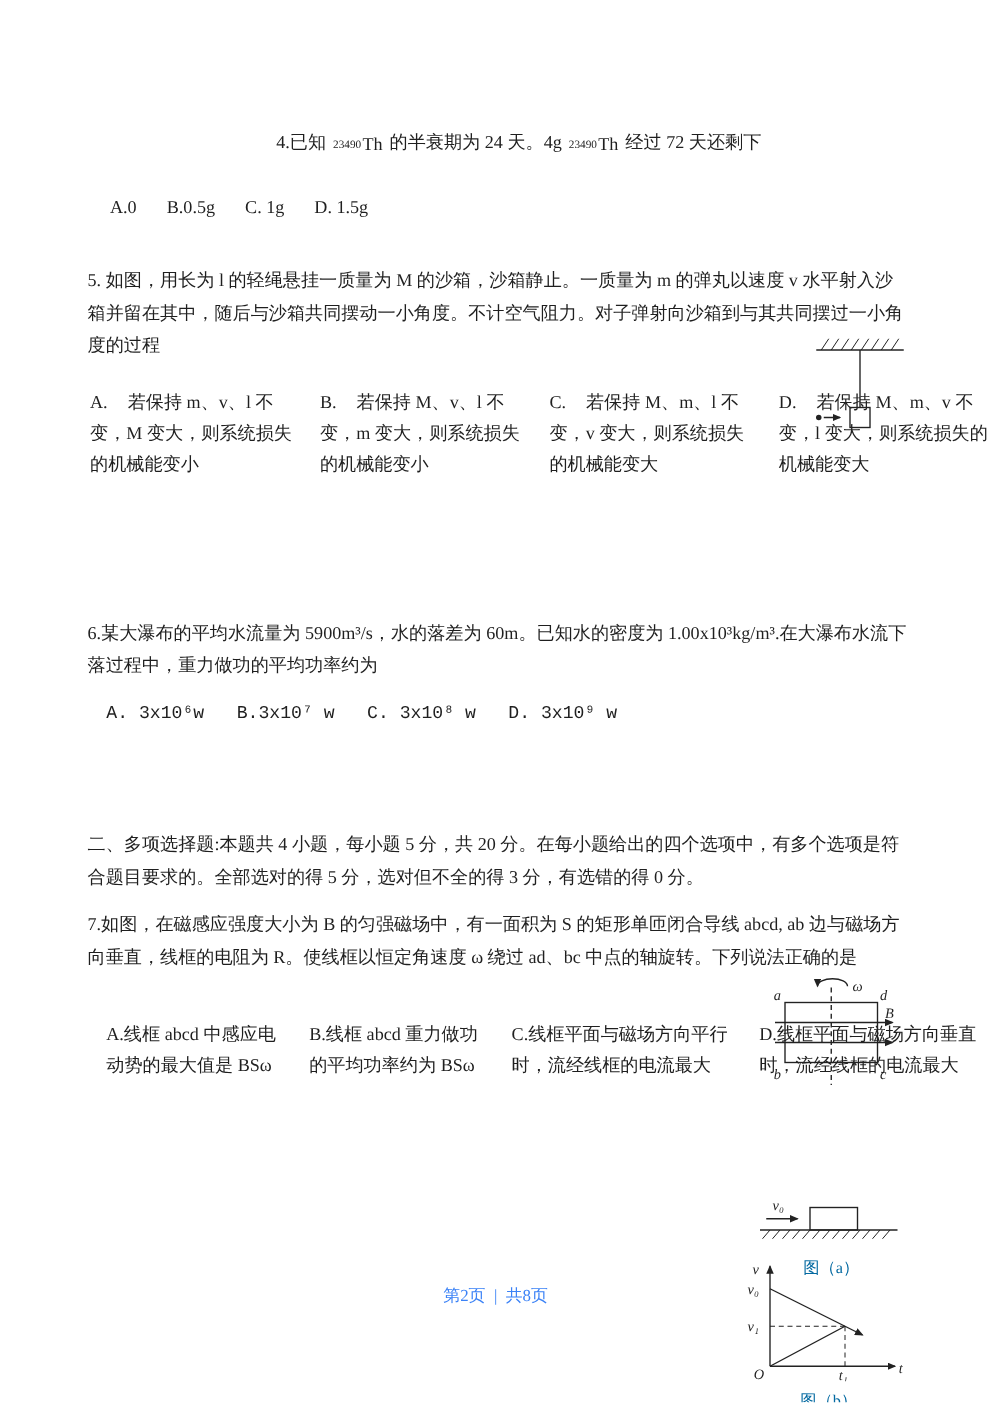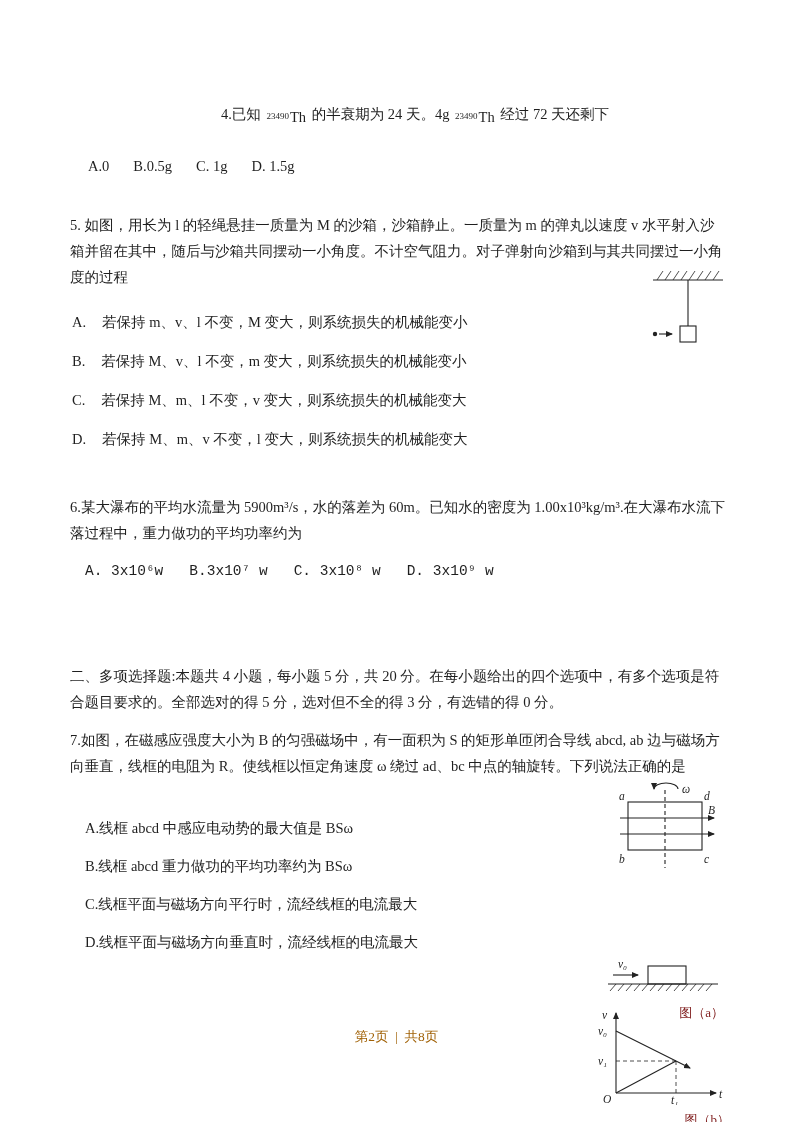--- a/index.html
+++ b/index.html
@@ -5,28 +5,28 @@
   * { margin:0; padding:0; box-sizing:border-box; }
   html,body { background:#ffffff; }
   .page {
     position:relative; width:793px; height:1122px; background:#fff;
     font-family:"Liberation Serif", serif; color:#1f1f1f; font-size:14.5px;
     overflow:hidden;
   }
   .abs { position:absolute; }
   .q-text { line-height:26px; }
   .opt-row { display:flex; line-height:22px; }
-  .opt-col { display:flex; flex-direction:column; }
+  .opt-col { display:flex; flex-direction:row; }
   .opt-line { line-height:25px; }
   .opt-label { margin-right:16px; }
   .isotope { display:inline-flex; align-items:center; margin:0 2px; }
   .iso-nums { display:inline-flex; flex-direction:row; align-items:flex-end;
               font-size:9px; line-height:9px; margin-right:1px; }
-  .footer { text-align:center; font-size:13.5px; white-space:pre; color:#a16207; }
-  .fig-caption { text-align:right; font-size:13px; margin-top:2px; color:#7f1d1d; }
+  .footer { text-align:center; font-size:13.5px; white-space:pre; color:#3b82f6; }
+  .fig-caption { text-align:center; font-size:13px; margin-top:2px; color:#0369a1; }
   svg .stk { stroke:#222; stroke-width:1.1; fill:none; }
   svg .thin { stroke:#222; stroke-width:0.8; fill:none; }
   svg .dash { stroke-dasharray:4 3; }
   svg text { font-size:11.5px; fill:#1f1f1f; font-family:"Liberation Serif", serif; }
   svg text.it { font-style:italic; }
 </style>
 </head>
 <body>
 
 <div class="page">

